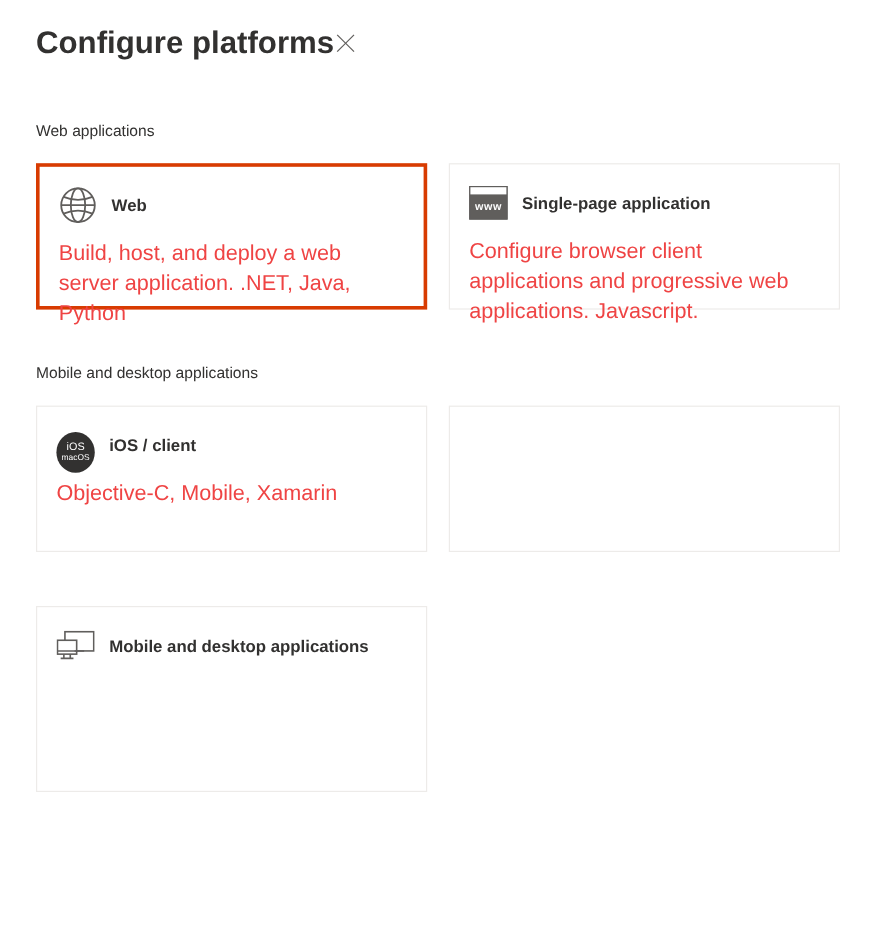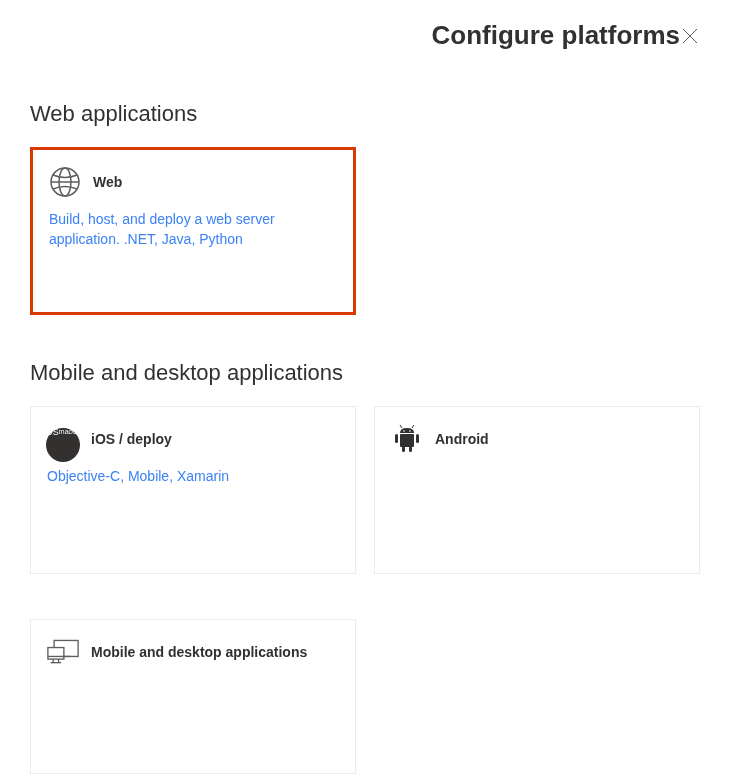--- a/index.html
+++ b/index.html
@@ -10,60 +10,60 @@
     body {
       font-family: 'Segoe UI', -apple-system, BlinkMacSystemFont, sans-serif;
       background: #ffffff;
       color: #323130;
       width: 730px;
       height: 779px;
       padding: 20px 30px;
     }
     .header {
       display: flex;
-      justify-content: flex-end;
+      justify-content: flex-start;
       align-items: center;
       margin-bottom: 50px;
     }
     .title {
       font-size: 26px;
       font-weight: 600;
       color: #323130;
     }
     .close-btn {
       cursor: pointer;
       width: 20px;
       height: 20px;
       display: flex;
       align-items: center;
       justify-content: center;
       color: #605e5c;
       font-size: 16px;
     }
     .section-header {
-      font-size: 22px;
+      font-size: 13px;
       font-weight: 400;
       color: #323130;
       margin-bottom: 20px;
     }
     .card-grid {
       display: grid;
       grid-template-columns: 1fr 1fr;
       gap: 18px;
       margin-bottom: 45px;
     }
     .card-grid-single {
       display: grid;
       grid-template-columns: 1fr 1fr;
       gap: 18px;
     }
     .card {
       border: 1px solid #edebe9;
       padding: 16px;
-      height: 168px;
+      height: 122px;
       cursor: pointer;
       background: #ffffff;
     }
     .card.selected {
       border: 3px solid #d83b01;
     }
     .card.shorter {
       height: 155px;
     }
     .card-header {
@@ -71,23 +71,23 @@
       align-items: center;
       gap: 12px;
       margin-bottom: 12px;
     }
     .card-title {
       font-size: 14px;
       font-weight: 700;
       color: #323130;
     }
     .card-desc {
-      font-size: 14px;
+      font-size: 18px;
       font-weight: 400;
-      color: #3b82f6;
+      color: #ef4444;
       line-height: 1.4;
     }
     .icon-container {
       width: 32px;
       height: 32px;
       display: flex;
       align-items: center;
       justify-content: center;
       flex-shrink: 0;
     }
@@ -121,21 +121,22 @@
       font-weight: 700;
       letter-spacing: 0.5px;
     }
     
     .ios-circle {
       width: 34px;
       height: 34px;
       background: #323130;
       border-radius: 50%;
       display: flex;
-      flex-direction: row;
+      flex-direction: column;
+      align-items: center;
       justify-content: center;
       color: #ffffff;
       font-size: 8px;
       line-height: 1;
       font-weight: 400;
       margin-top: 11px;
     }
     .ios-text-top {
       font-size: 9px;
       margin-bottom: 1px;
@@ -179,57 +180,54 @@
           <line x1="2" y1="16" x2="30" y2="16" stroke="#605e5c" stroke-width="1.5"></line>
           <path d="M 4 9 Q 16 14 28 9" fill="none" stroke="#605e5c" stroke-width="1.5"></path>
           <path d="M 4 23 Q 16 18 28 23" fill="none" stroke="#605e5c" stroke-width="1.5"></path>
         </svg>
       </div>
       <div class="card-title">Web</div>
     </div>
     <div class="card-desc">Build, host, and deploy a web server application. .NET, Java, Python</div>
   </div>
 
+  <div class="card">
+    <div class="card-header">
+      <div class="icon-container">
+        <div class="www-badge">
+          <div class="www-badge-top"></div>
+          <div class="www-badge-body">
+            <span class="www-text">www</span>
+          </div>
+        </div>
+      </div>
+      <div class="card-title">Single-page application</div>
+    </div>
+    <div class="card-desc">Configure browser client applications and progressive web applications. Javascript.</div>
+  </div>
 
 </div>
 
 <h2 class="section-header">Mobile and desktop applications</h2>
 <div class="card-grid">
 
   <div class="card">
     <div class="card-header">
       <div class="icon-container">
         <div class="ios-circle">
           <span class="ios-text-top">iOS</span>
           <span class="ios-text-bottom">macOS</span>
         </div>
       </div>
-      <div class="card-title">iOS / deploy</div>
+      <div class="card-title">iOS / client</div>
     </div>
     <div class="card-desc">Objective-C, Mobile, Xamarin</div>
   </div>
 
   <div class="card">
-    <div class="card-header">
-      <div class="icon-container android-icon">
-        <svg viewBox="0 0 26 30">
-          <rect x="6" y="10" width="14" height="13" rx="1" fill="#323130"></rect>
-          <path d="M 6 9 Q 6 4 13 4 Q 20 4 20 9 Z" fill="#323130"></path>
-          <rect x="1" y="10" width="3" height="9" rx="1.5" fill="#323130"></rect>
-          <rect x="22" y="10" width="3" height="9" rx="1.5" fill="#323130"></rect>
-          <rect x="8" y="22" width="3" height="6" rx="1.5" fill="#323130"></rect>
-          <rect x="15" y="22" width="3" height="6" rx="1.5" fill="#323130"></rect>
-          <line x1="8" y1="4" x2="6" y2="1" stroke="#323130" stroke-width="1"></line>
-          <line x1="18" y1="4" x2="20" y2="1" stroke="#323130" stroke-width="1"></line>
-          <circle cx="10" cy="7" r="0.8" fill="#ffffff"></circle>
-          <circle cx="16" cy="7" r="0.8" fill="#ffffff"></circle>
-        </svg>
-      </div>
-      <div class="card-title">Android</div>
-    </div>
   </div>
 
 </div>
 
 <div class="card-grid-single">
   <div class="card shorter">
     <div class="card-header">
       <div class="icon-container desktop-icon">
         <svg viewBox="0 0 36 28">
           <rect x="8" y="1" width="27" height="18" fill="none" stroke="#605e5c" stroke-width="1.5"></rect>

